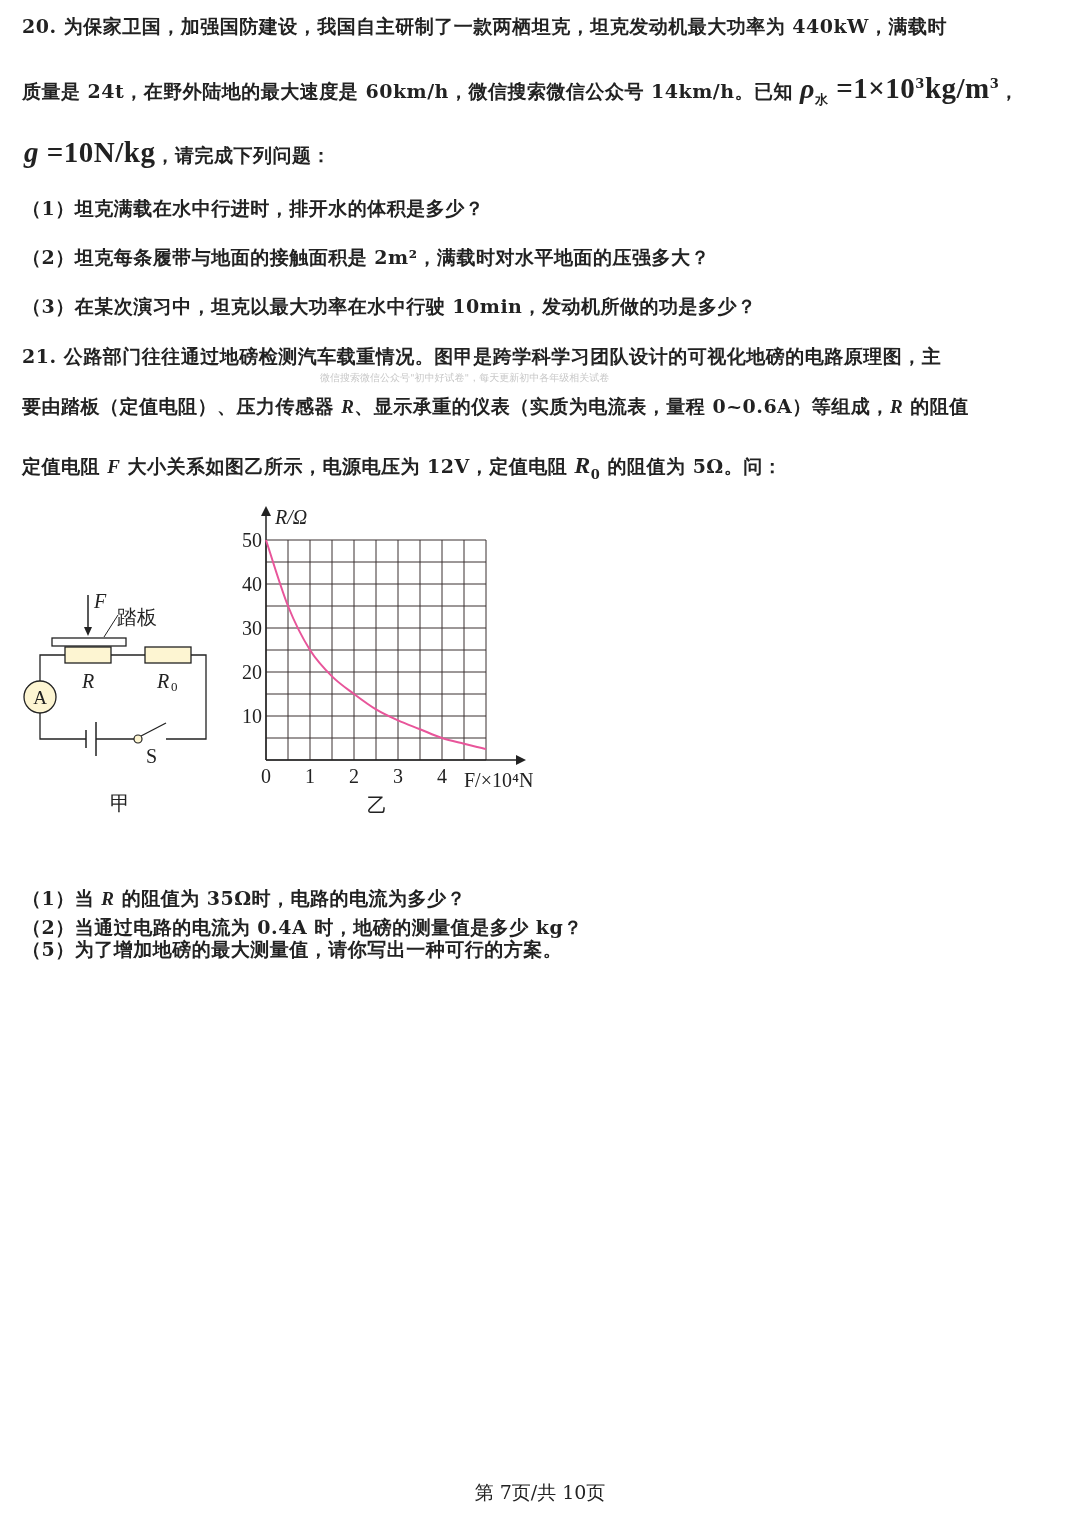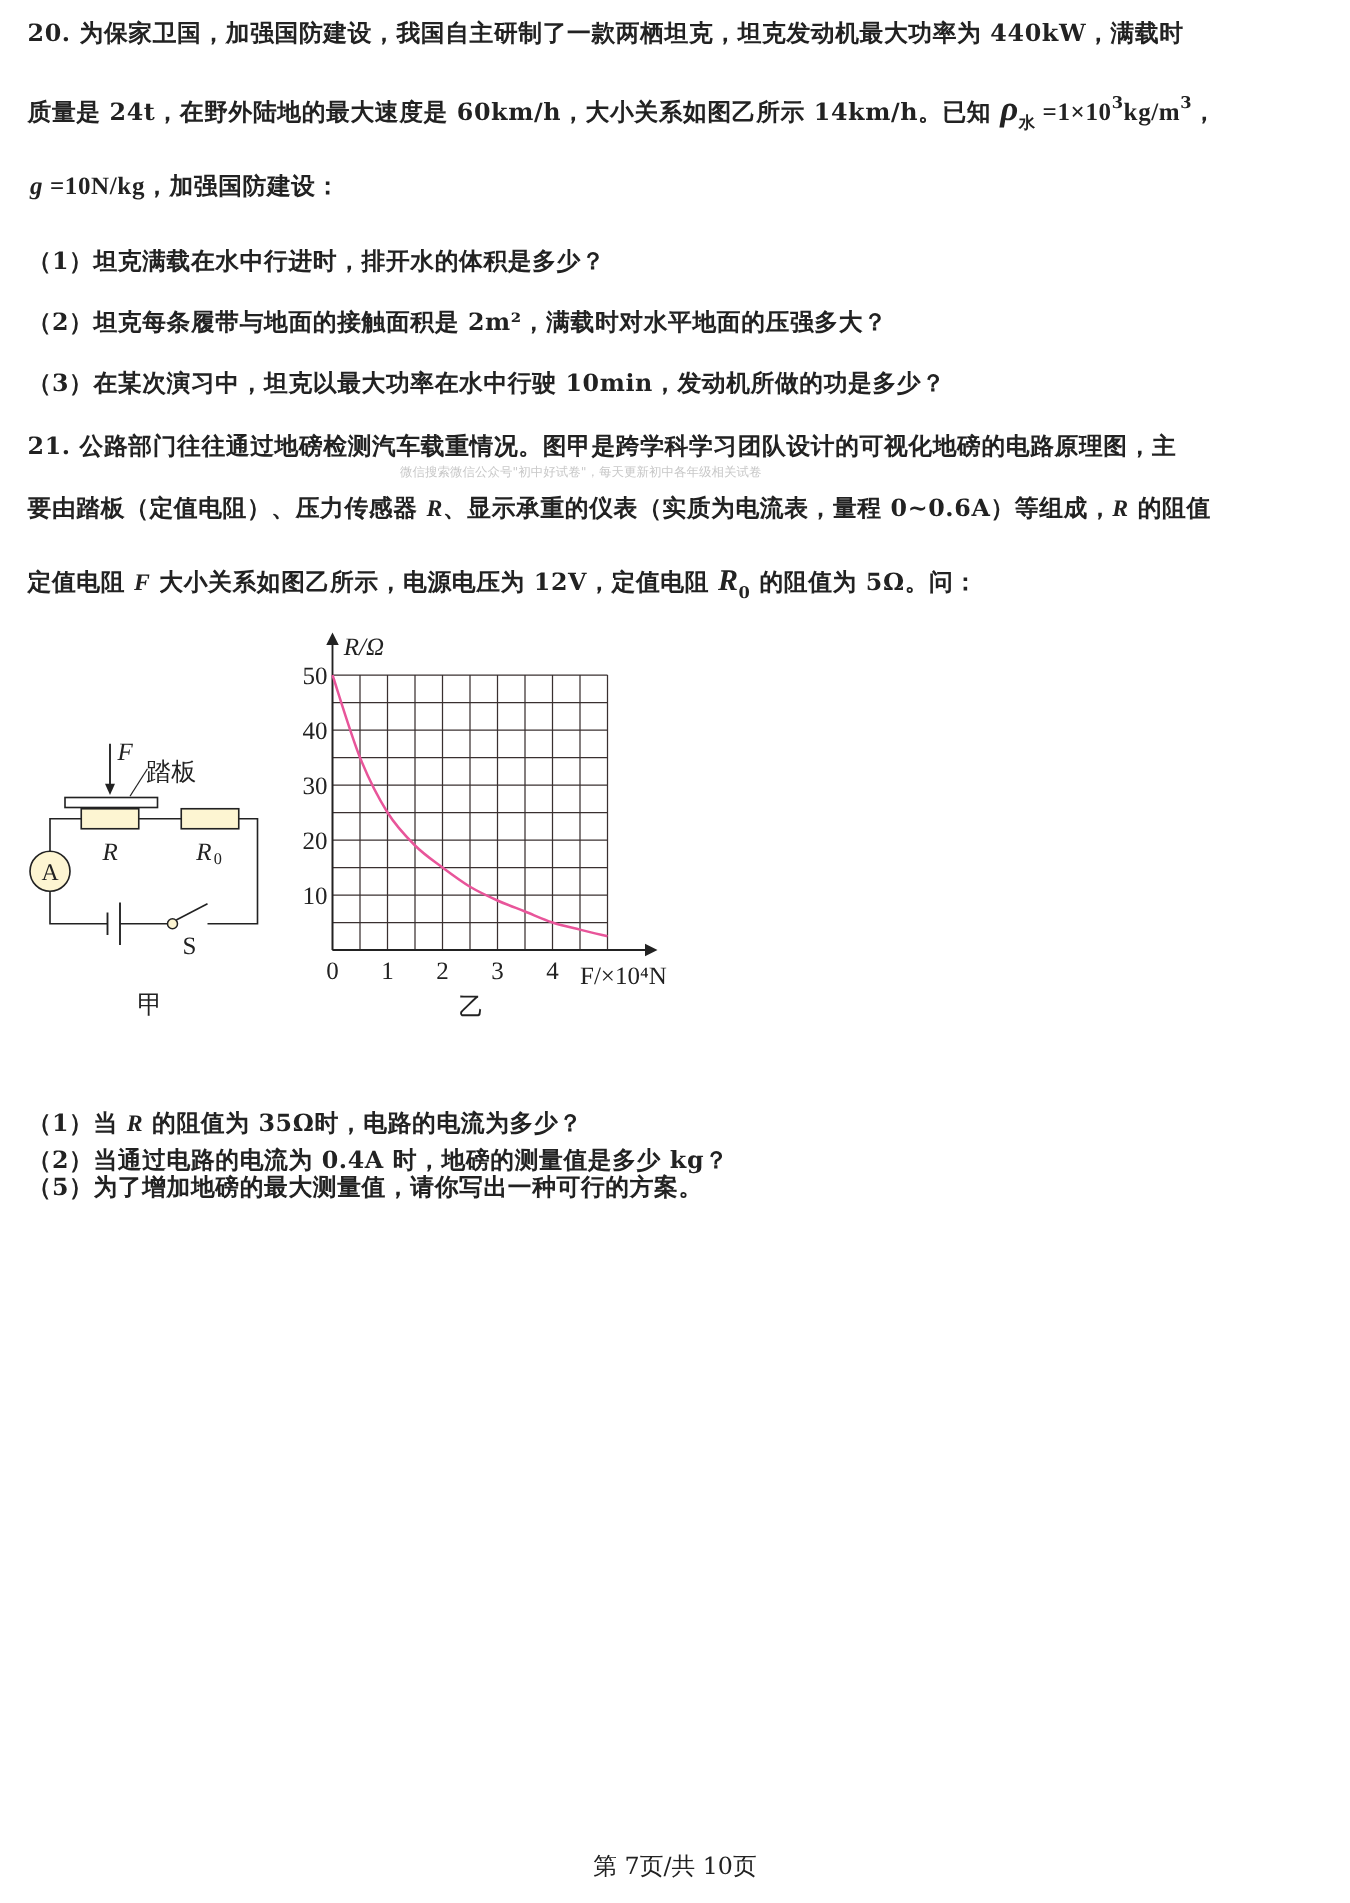--- a/index.html
+++ b/index.html
@@ -1,35 +1,35 @@
 <!DOCTYPE html>
 <html><head>
 <meta charset="utf-8">
 <style>
   html, body { margin: 0; padding: 0; background: #ffffff; }
   body { width: 1080px; height: 1522px; position: relative; overflow: hidden;
          font-family: "DejaVu Serif", "Liberation Serif", serif; color: #222; }
   .line { position: absolute; left: 22px; font-size: 19px; white-space: nowrap; letter-spacing: 0.5px; font-weight: bold; }
-  .math { font-family: "Liberation Serif", serif; font-size: 20px; }
+  .math { font-family: "Liberation Serif", serif; font-size: 29px; }
   .it { font-style: italic; font-family: "Liberation Serif", serif; }
   .sub { font-size: 13px; vertical-align: -6px; }
   .sup { font-size: 13px; vertical-align: 10px; }
   .watermark { position: absolute; left: 320px; top: 371px; font-size: 10px; color: #c8c8c8; white-space: nowrap; }
   .footer { position: absolute; top: 1480px; left: 0; width: 1080px; text-align: center; font-size: 19px; }
   svg text { font-family: "Liberation Serif", serif; fill: #222; }
 </style>
 </head>
 <body>
 
 <div class="line" style="top:14px">20. 为保家卫国，加强国防建设，我国自主研制了一款两栖坦克，坦克发动机最大功率为 440kW，满载时</div>
 <div class="line" style="top:72px">
-  <span>质量是 24t，在野外陆地的最大速度是 60km/h，大小关系如图乙所示 14km/h。已知 </span><span class="math it" style="font-size:28px">ρ</span><span class="sub">水</span><span class="math"> =1×10</span><span class="sup">3</span><span class="math">kg/m</span><span class="sup">3</span><span>，</span>
+  <span>质量是 24t，在野外陆地的最大速度是 60km/h，微信搜索微信公众号 14km/h。已知 </span><span class="math it" style="font-size:28px">ρ</span><span class="sub">水</span><span class="math"> =1×10</span><span class="sup">3</span><span class="math">kg/m</span><span class="sup">3</span><span>，</span>
 </div>
 <div class="line" style="top:136px; left:24px">
-  <span class="math it">g</span><span class="math"> =10N/kg</span><span>，加强国防建设：</span>
+  <span class="math it">g</span><span class="math"> =10N/kg</span><span>，请完成下列问题：</span>
 </div>
 <div class="line" style="top:196px">（1）坦克满载在水中行进时，排开水的体积是多少？</div>
 <div class="line" style="top:245px">（2）坦克每条履带与地面的接触面积是 2m²，满载时对水平地面的压强多大？</div>
 <div class="line" style="top:294px">（3）在某次演习中，坦克以最大功率在水中行驶 10min，发动机所做的功是多少？</div>
 
 <div class="line" style="top:344px">21. 公路部门往往通过地磅检测汽车载重情况。图甲是跨学科学习团队设计的可视化地磅的电路原理图，主</div>
 <div class="watermark">微信搜索微信公众号"初中好试卷"，每天更新初中各年级相关试卷</div>
 <div class="line" style="top:394px">
   <span>要由踏板（定值电阻）、压力传感器 </span><span class="it">R</span><span>、显示承重的仪表（实质为电流表，量程 0~0.6A）等组成，</span><span class="it">R</span><span> 的阻值</span>
 </div>

